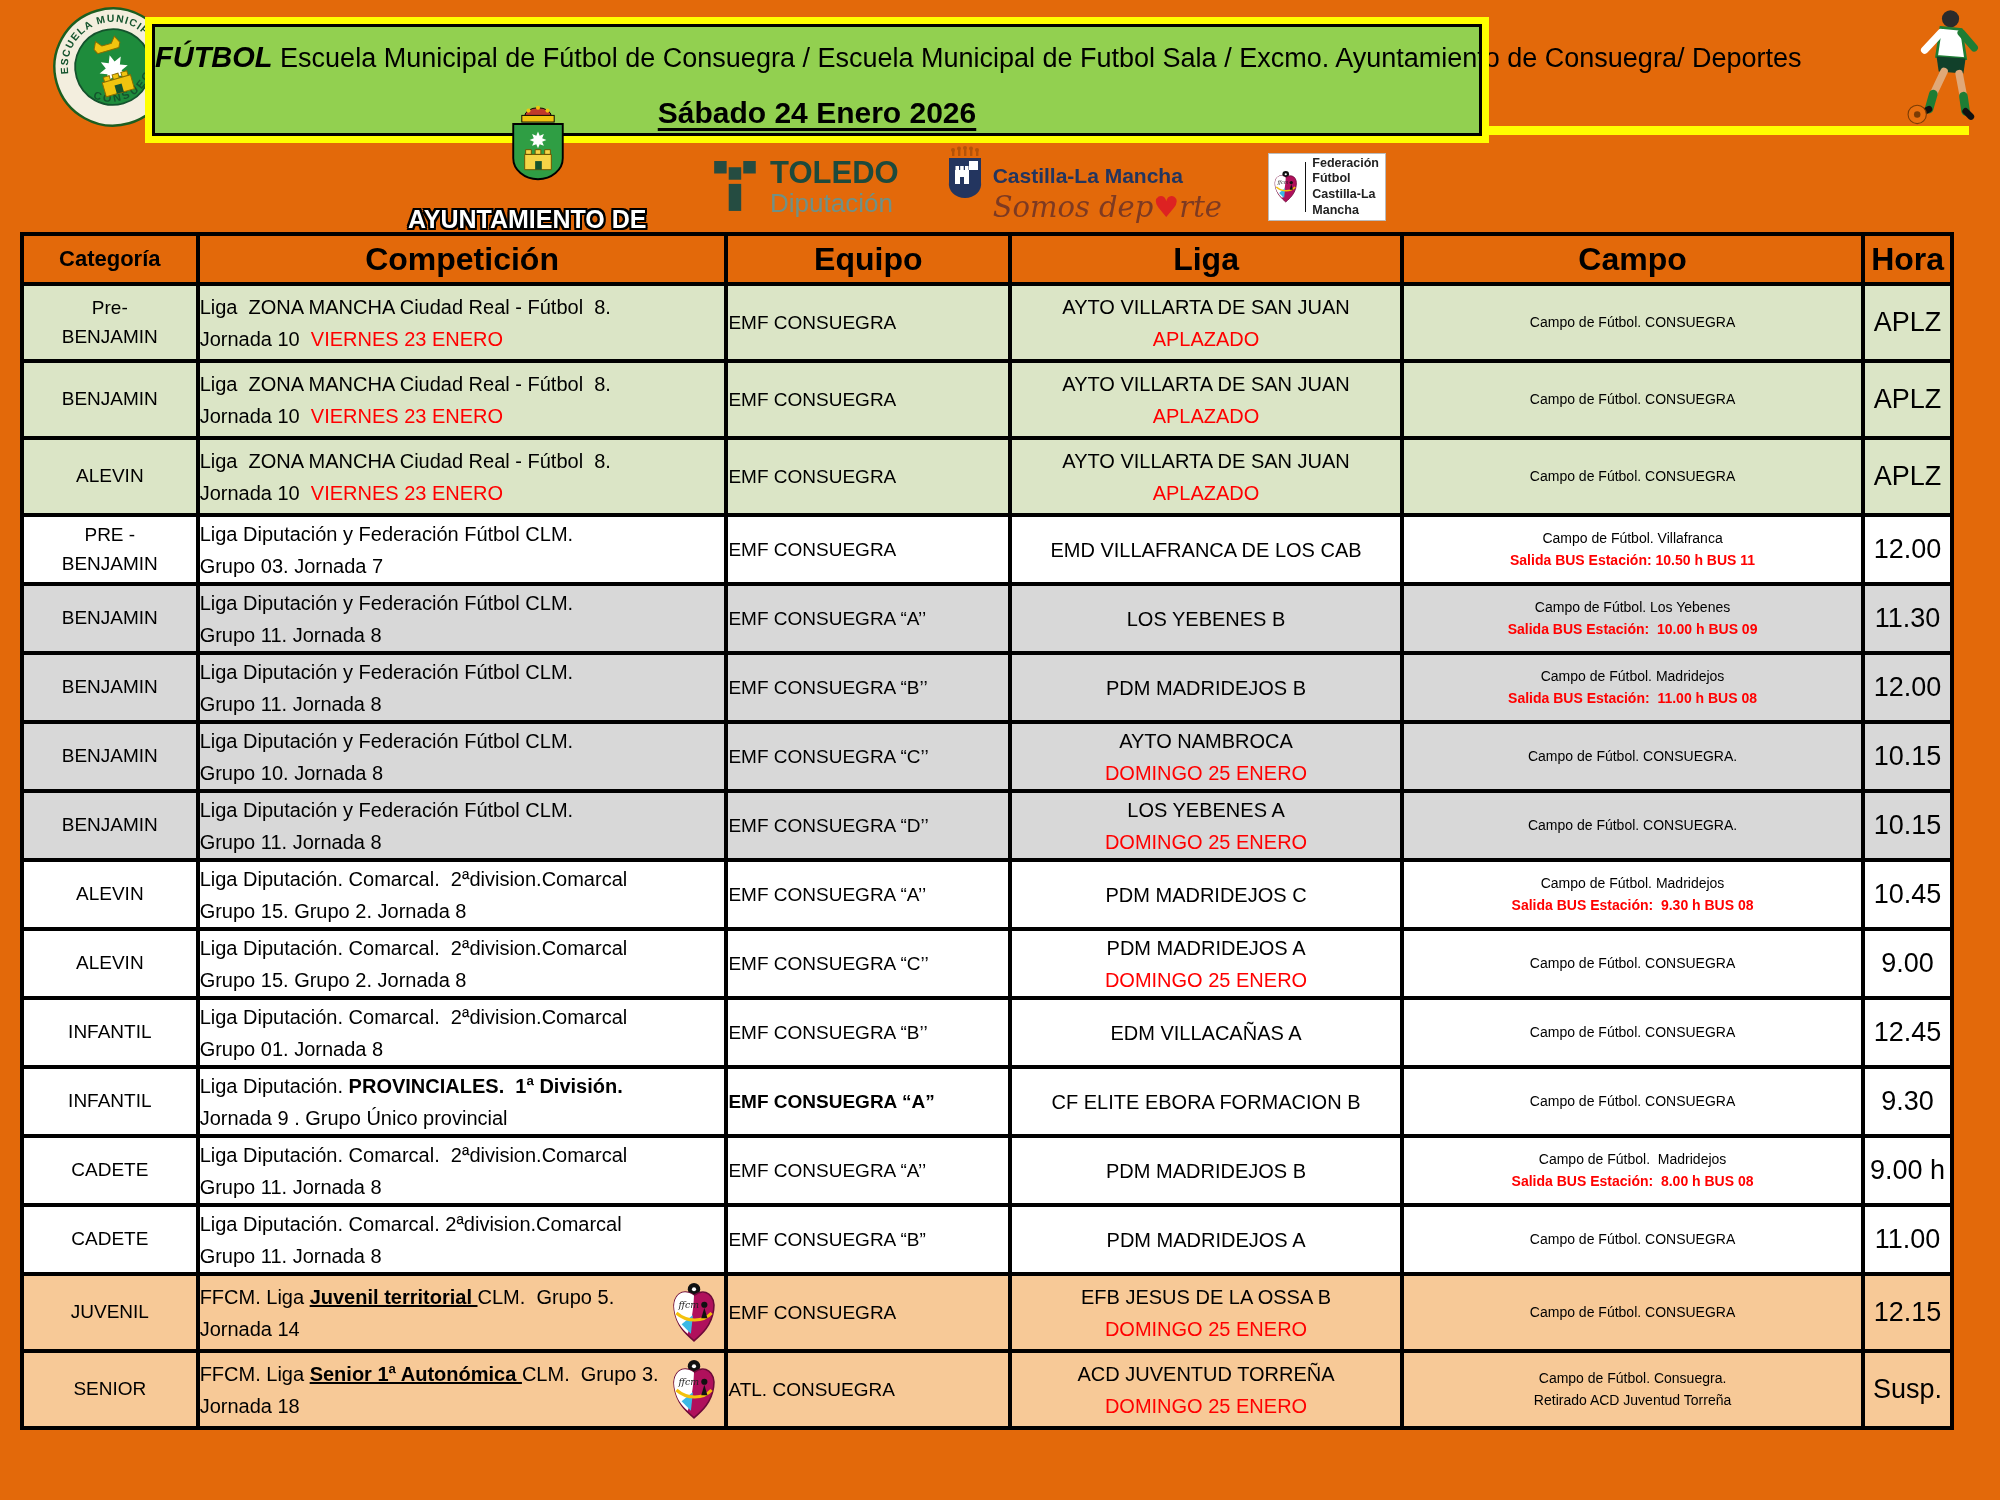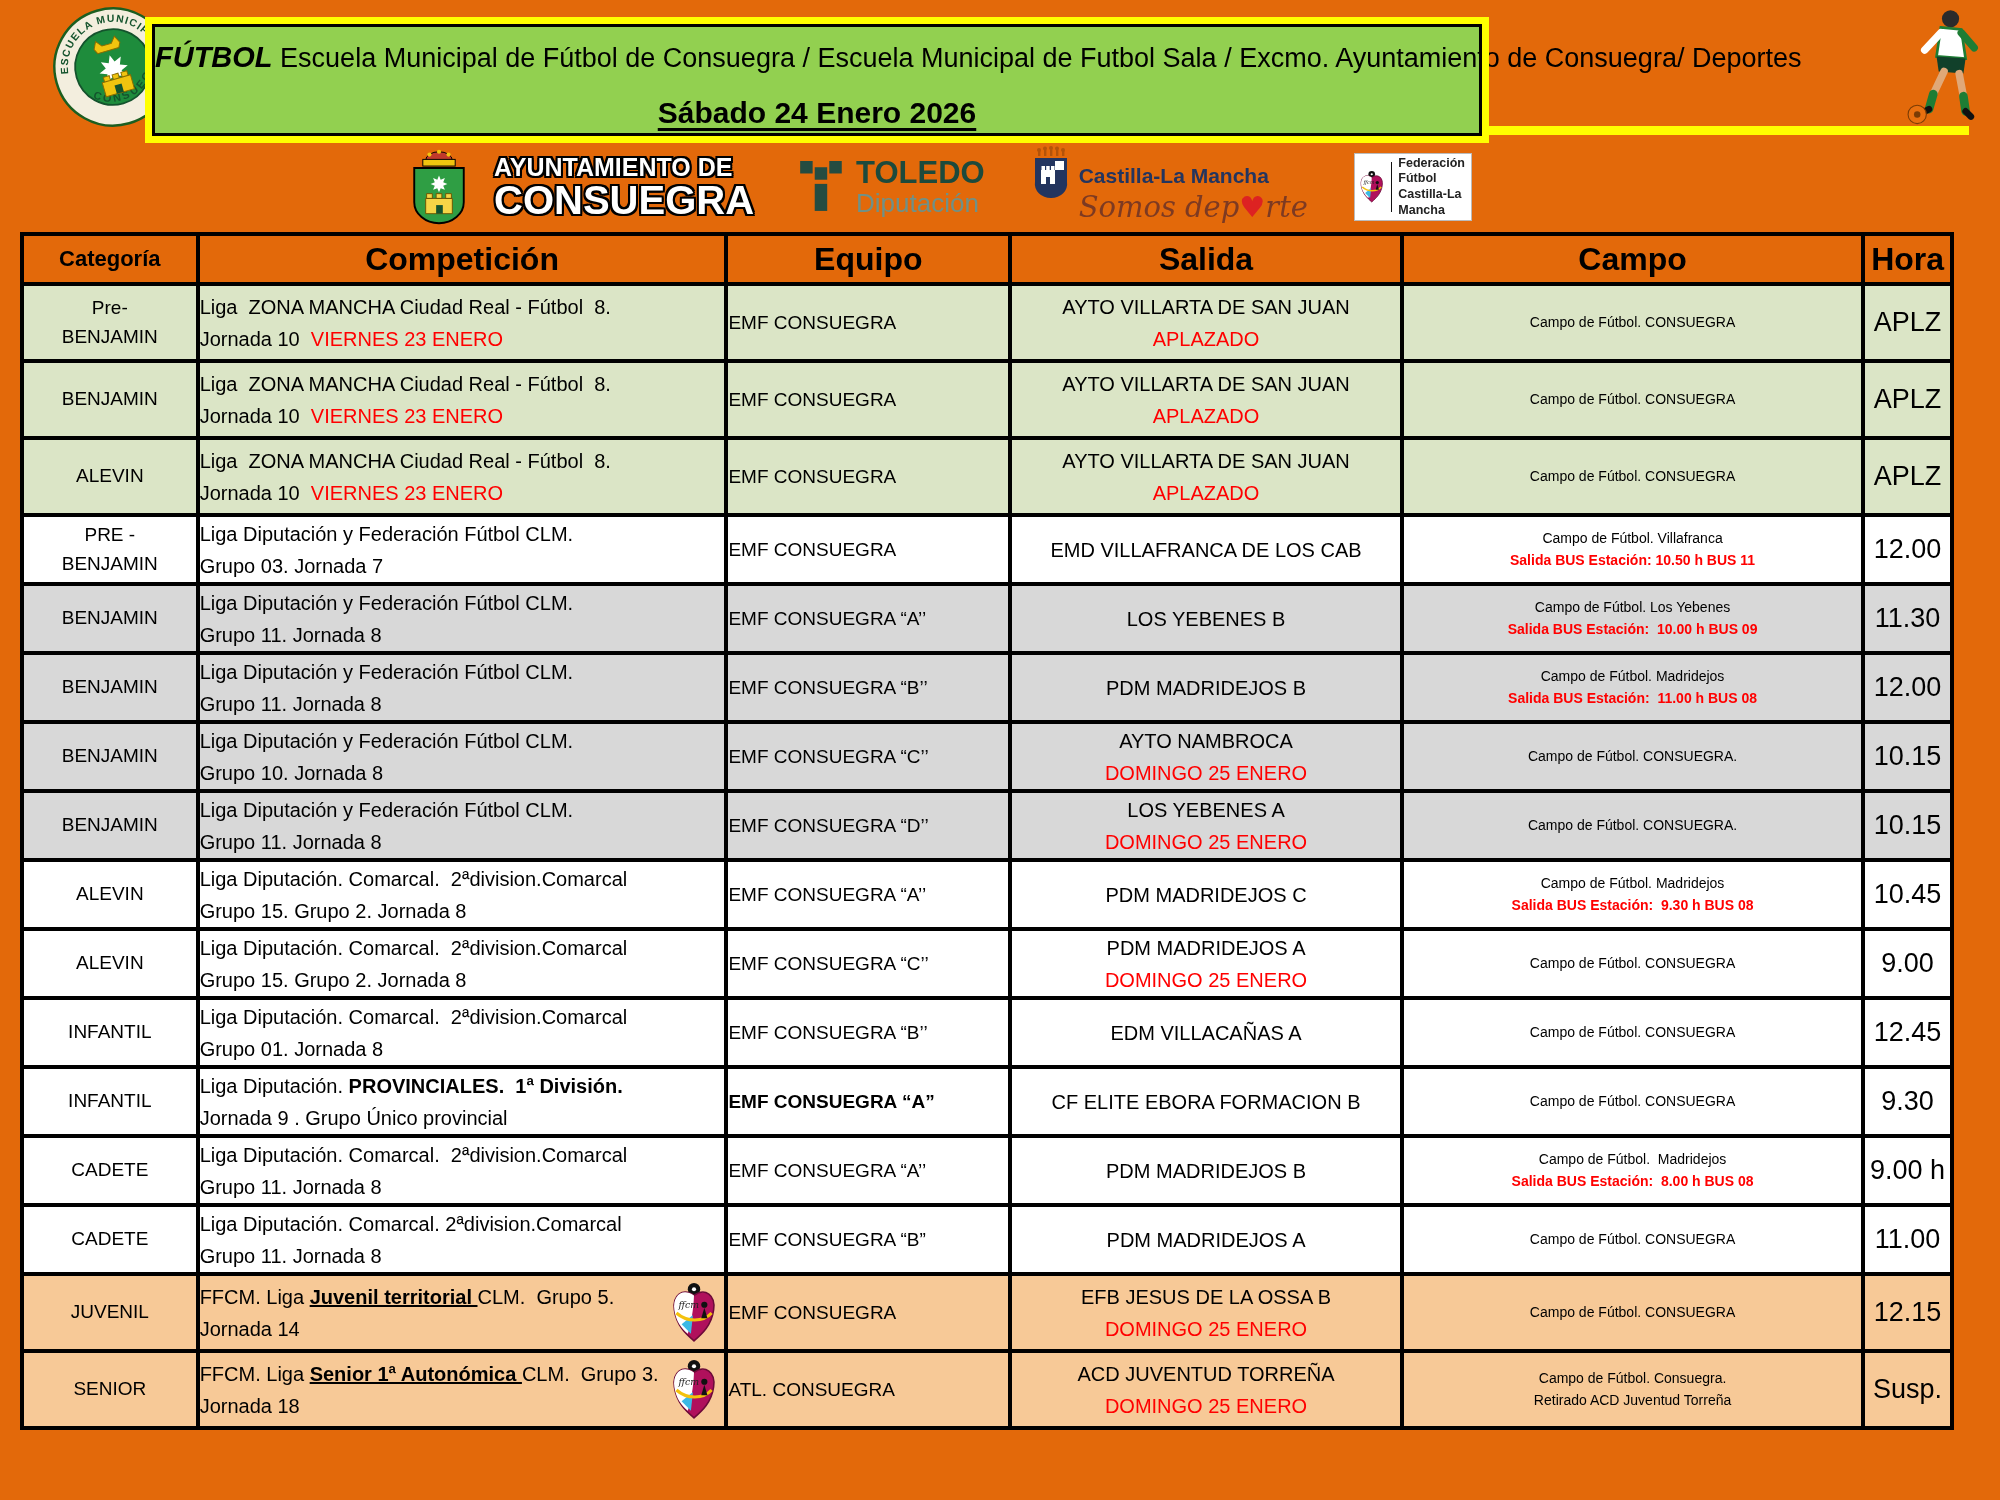--- a/index.html
+++ b/index.html
@@ -21,21 +21,21 @@
     margin-top:22px;font-size:30px;font-weight:bold;
     text-decoration:underline;text-decoration-thickness:3px;text-underline-offset:5px;
   }
   .yellow-tail{position:absolute;left:1489px;top:126px;width:480px;height:9px;background:#ffff00;}
   
   .crest{position:absolute;left:52px;top:6px;width:122px;height:122px;transform:rotate(-16deg);}
   
   .player{position:absolute;right:14px;top:4px;width:86px;height:122px;}
   
   .logos{position:absolute;left:408px;top:146px;height:82px;display:flex;align-items:center;gap:46px;}
-  .logo-ayto{display:flex;align-items:center;gap:24px;}
+  .logo-ayto{display:flex;align-items:center;gap:24px;flex-direction:column;}
   .ayto-text{line-height:1.0;font-weight:bold;color:#fff;
     text-shadow:-2px -2px 0 #000,2px -2px 0 #000,-2px 2px 0 #000,2px 2px 0 #000,0 2px 0 #000,0 -2px 0 #000,2px 0 0 #000,-2px 0 0 #000;}
   .ayto-text .l1{font-size:25px;letter-spacing:0px;}
   .ayto-text .l2{font-size:40px;letter-spacing:0px;}
   .logo-toledo{display:flex;align-items:center;gap:12px;}
   .toledo-text .l1{font-size:31px;font-weight:bold;color:#1d4a3c;line-height:1.05;}
   .toledo-text .l2{font-size:26px;color:#6f9187;line-height:1.05;}
   .logo-clm{display:flex;align-items:flex-start;gap:8px;position:relative;height:100%;}
   .clm-right{position:relative;top:18px;}
   .clm-name{font-size:21px;font-weight:bold;color:#23355f;white-space:nowrap;}
@@ -204,21 +204,21 @@
       <col style="width:14.7%">
     <col style="width:20.3%">
       <col style="width:23.9%">
       <col style="width:4.6%">
   </colgroup>
   <thead>
     <tr id="header-row" style="height:50px">
         <th class="th-cat">Categoría</th>
         <th class="th-big">Competición</th>
         <th class="th-big">Equipo</th>
-        <th class="th-big">Salida</th>
+        <th class="th-big">Liga</th>
         <th class="th-big">Campo</th>
         <th class="th-big">Hora</th>
       </tr>
   </thead>
   <tbody id="tbody">
       <tr class="row-green" style="height: 77px;">
         <td class="td-cat">Pre-
 BENJAMIN</td>
         <td class="td-comp">
           <div class="line"><span class="seg">Liga  ZONA MANCHA Ciudad Real - Fútbol  8.</span></div>

